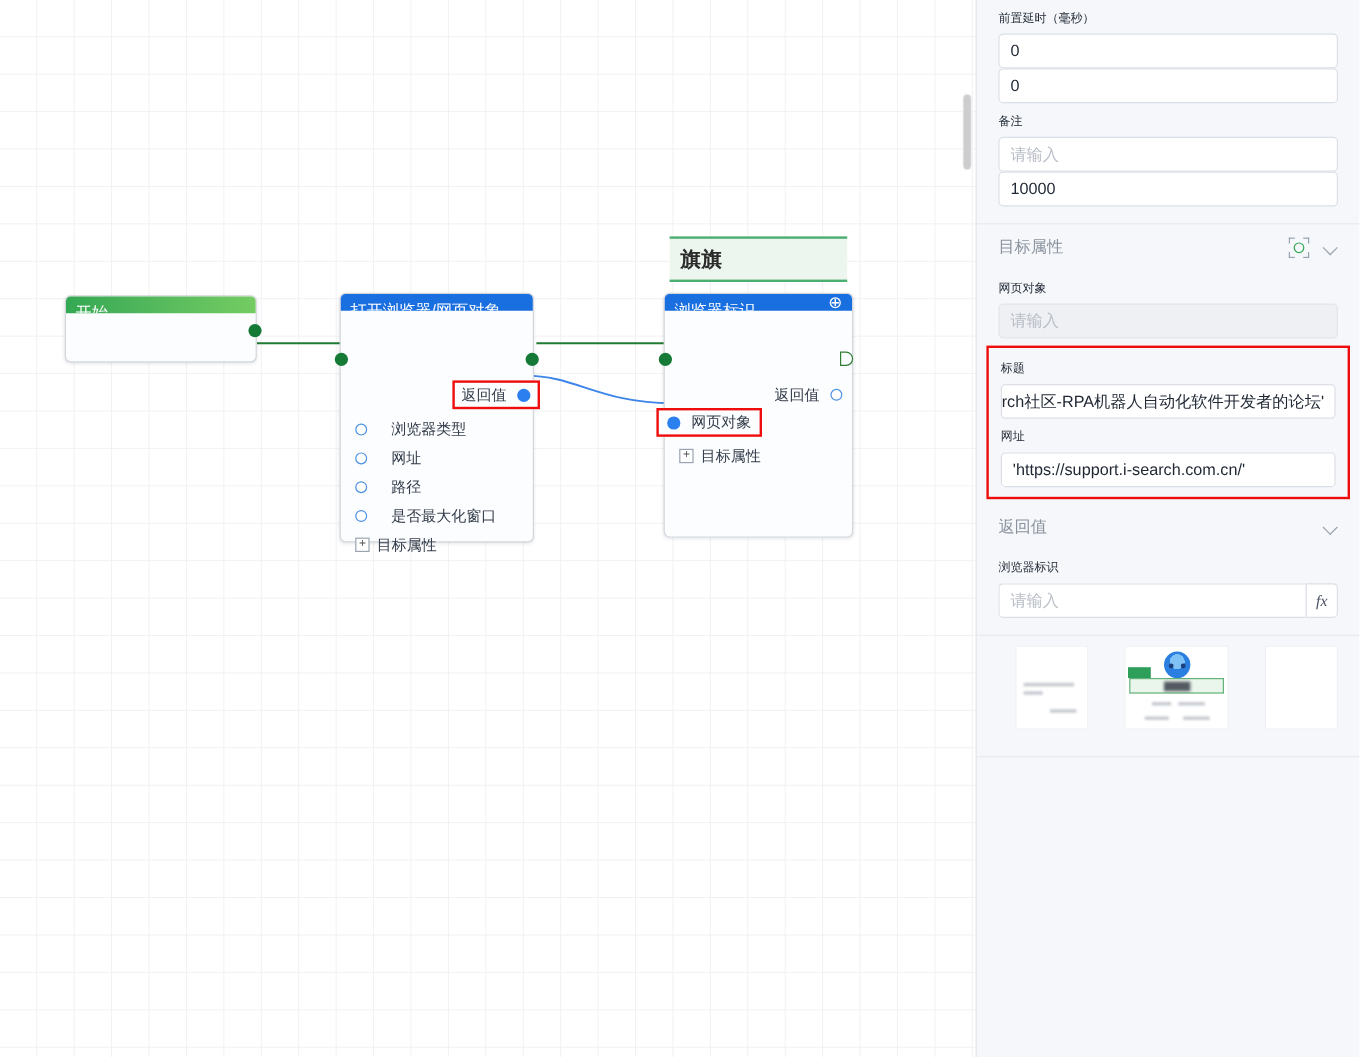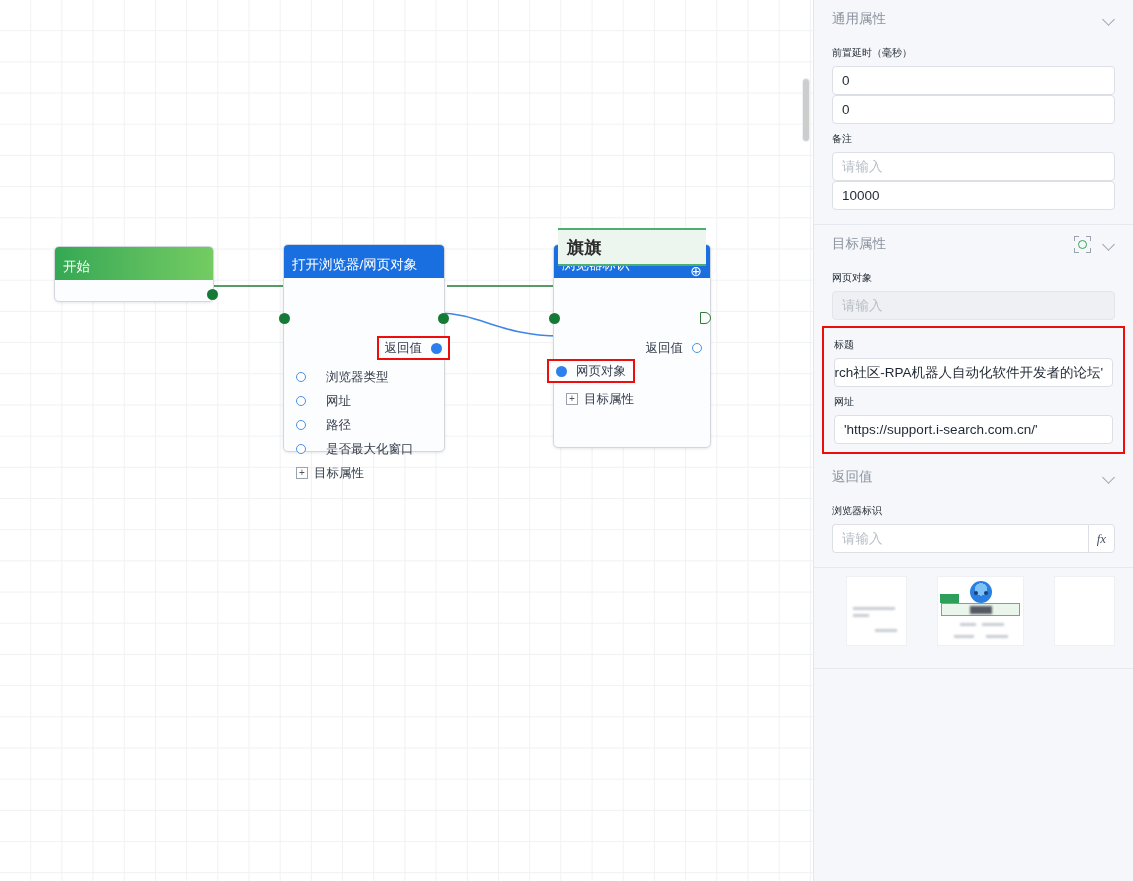--- a/index.html
+++ b/index.html
@@ -37,26 +37,26 @@
 
   
   .node {
     position: absolute;
     background: #fcfdff;
     border: 1px solid #d2d7de;
     border-radius: 5px;
     box-shadow: 0 1px 3px rgba(16,24,40,.10);
   }
   .node-header {
-    height: 33px; line-height: 27px;
+    height: 14px; line-height: 27px;
     padding: 0 8px;
     color: #ffffff;
     font-size: 13.5px;
     border-top-left-radius: 4px; border-top-right-radius: 4px;
-    display: flex; align-items: flex-end; justify-content: space-between;
+    display: flex; align-items: flex-start; justify-content: space-between;
     white-space: nowrap; overflow: hidden;
   }
   .node-header.blue { background: #1a6fe0; }
   .node-header.green { background: linear-gradient(to right, #34a853 0%, #53b85c 45%, #74cc62 100%); }
   .node-body { position: relative; }
 
   .hdr-icon { font-size: 14px; color:#fff; line-height:1; }
 
   
   .port-dot-green {
@@ -299,37 +299,33 @@
         <div class="row hl-red" style="position:absolute; left:-7px; top:81px; padding:1px 7px; gap:9px; background:#fcfdff;">
           <span class="port-dot-blue-fill"></span>
           <span>网页对象</span>
         </div>
 
         <div class="row" style="position:absolute; left:12px; top:109px; gap:6px;">
           <span class="plusbox">+</span>
           <span>目标属性</span>
         </div>
 
-        <div class="preview-box" style="position:absolute; left:0; right:0; bottom:6px;">
+        <div class="preview-box" style="position:absolute; left:0; right:0; bottom:18px;">
           <span>旗旗</span>
         </div>
       </div>
     </div>
 
     <div class="canvas-scrollbar">
       <div class="thumb"></div>
     </div>
   </div>
 
   <div class="panel">
 
-    <div class="sec-head">
-      <span>通用属性</span>
-      <span class="chev"></span>
-    </div>
 
     <div class="field">
       <div class="field-label">前置延时（毫秒）</div>
       <div class="input">0</div>
     </div>
 
     <div class="field">
       <div class="input">0</div>
     </div>
 

